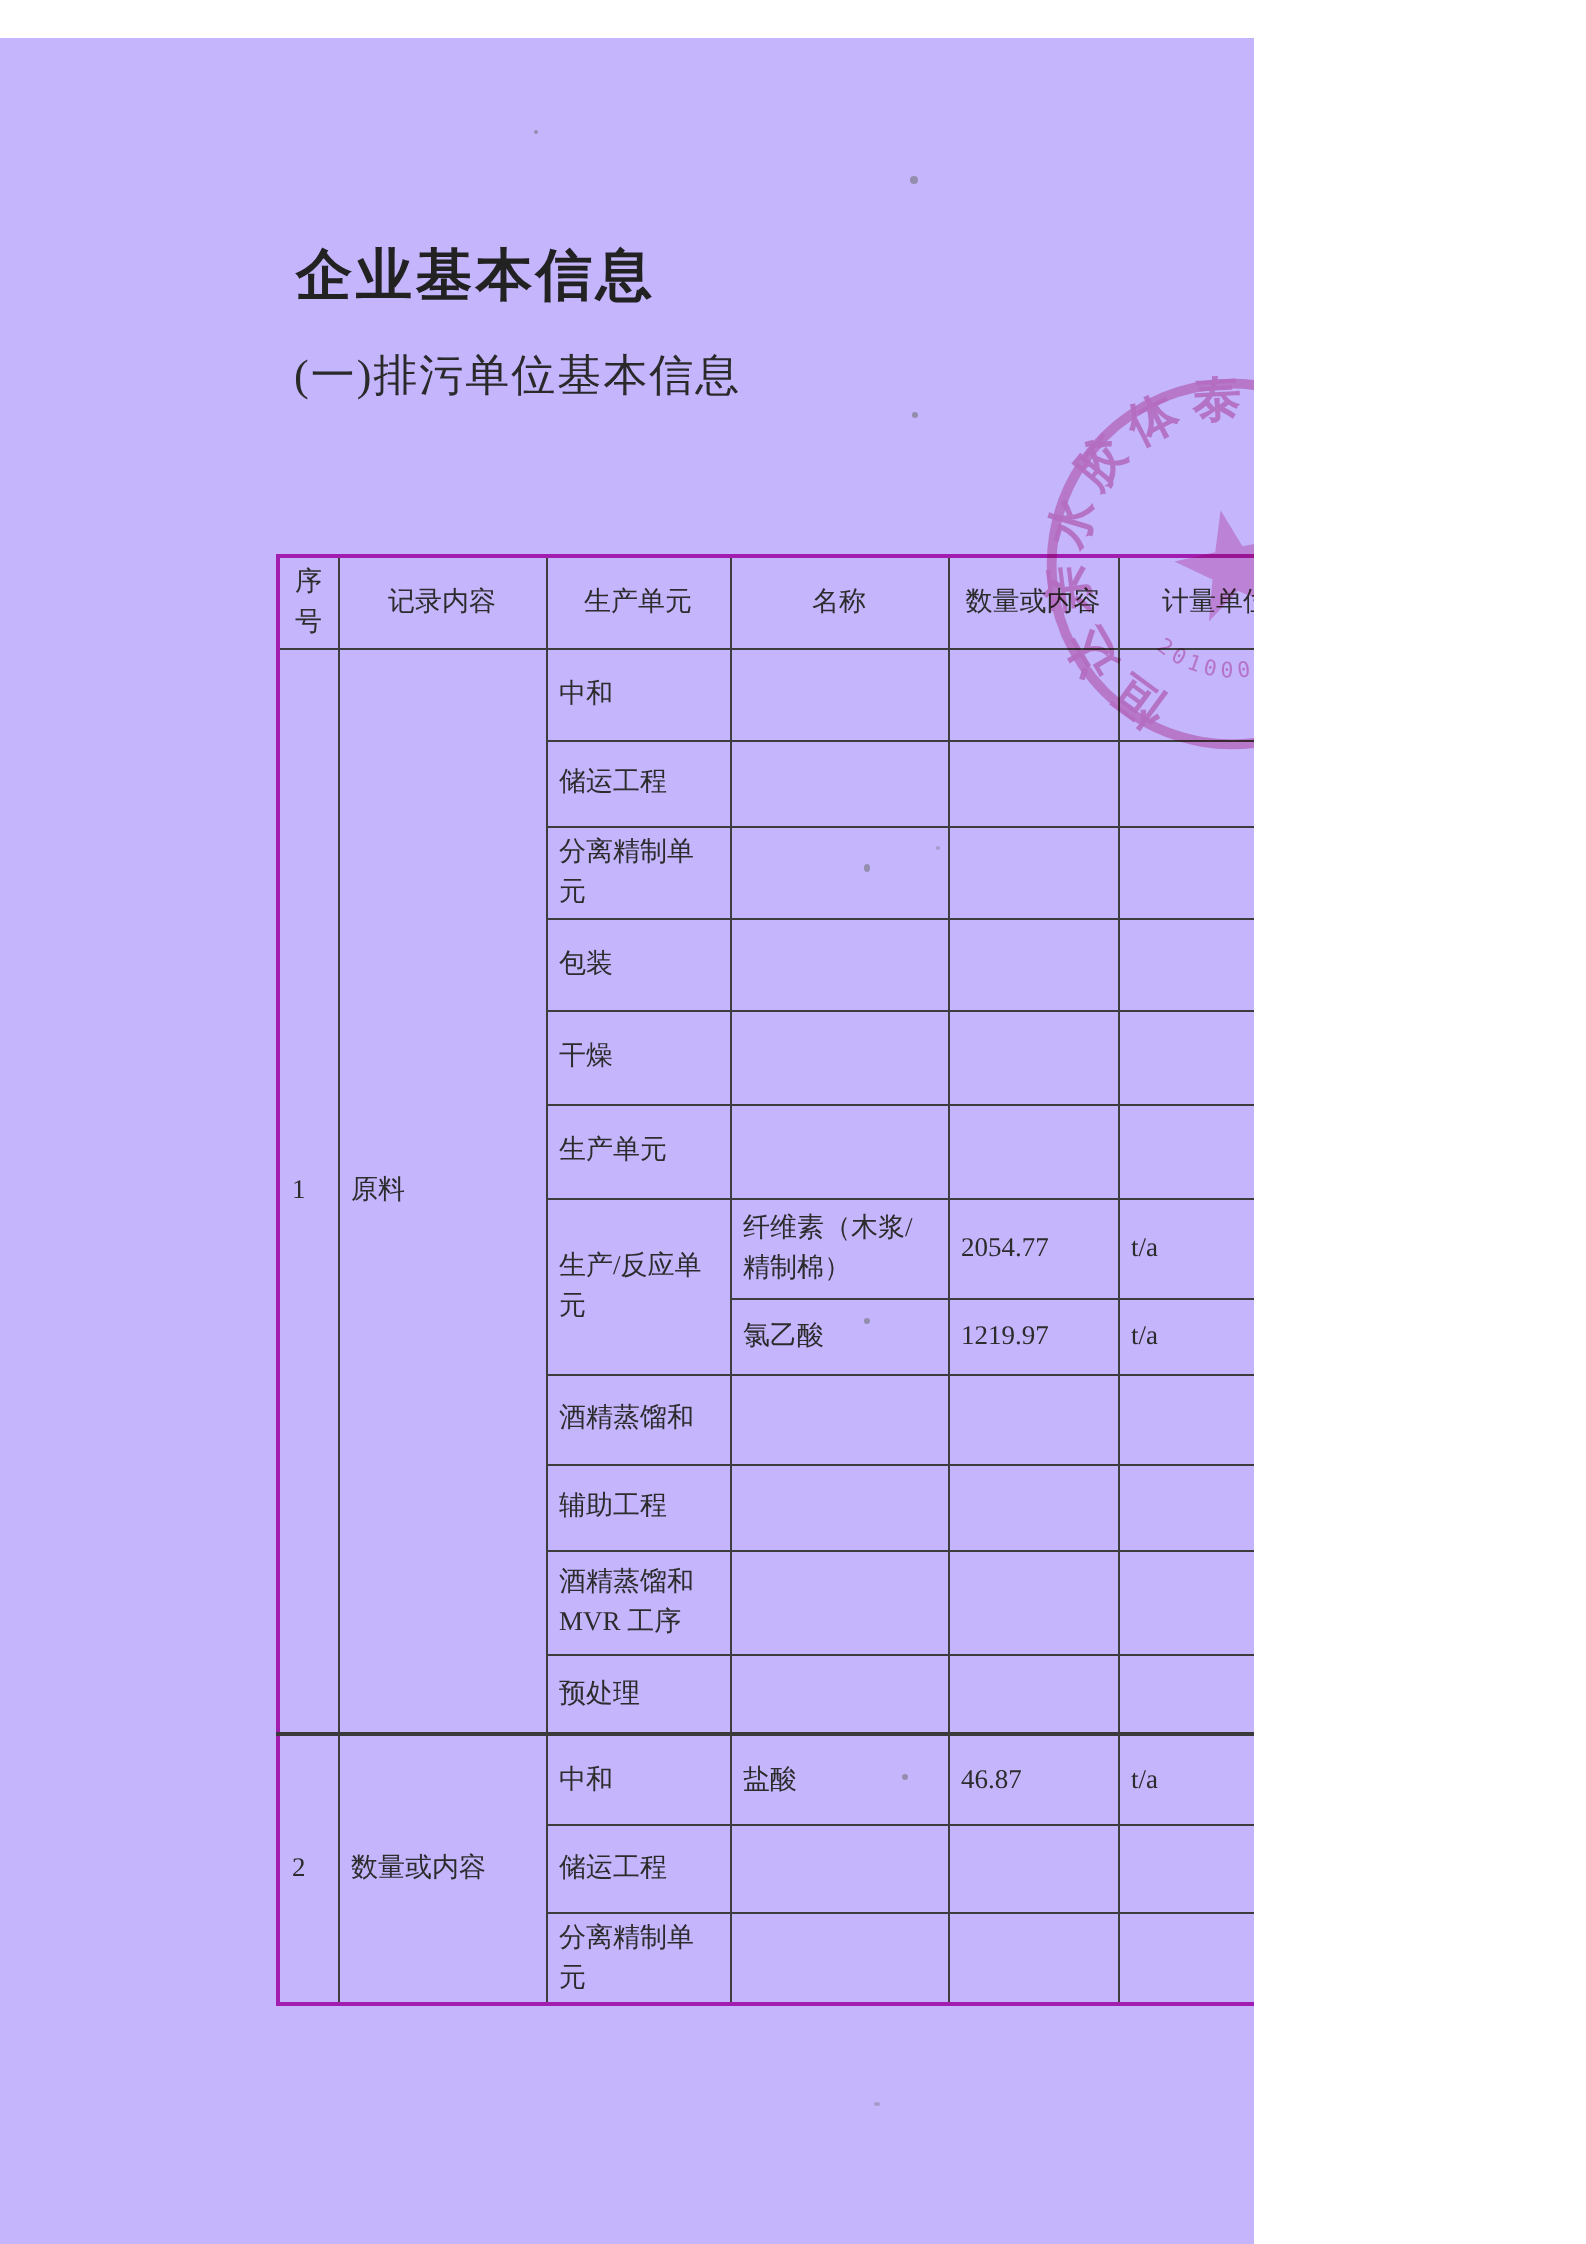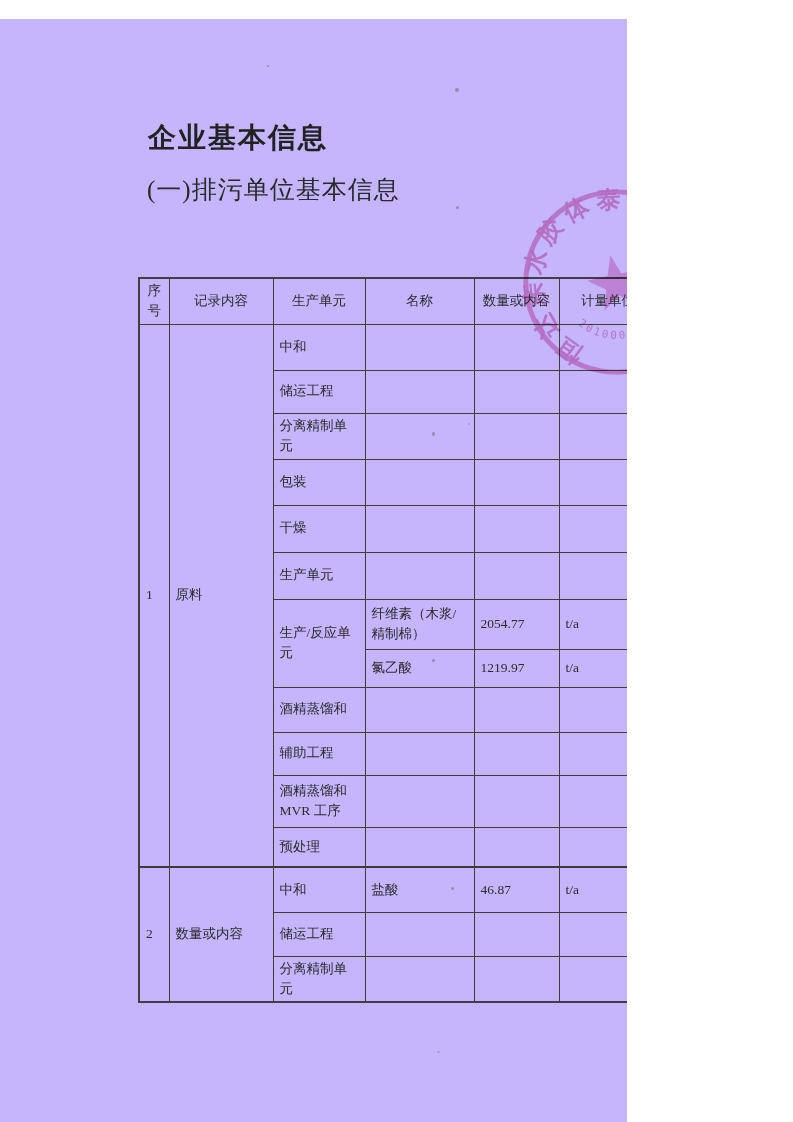--- a/index.html
+++ b/index.html
@@ -9,30 +9,30 @@
     font-family:"Liberation Serif","DejaVu Serif",serif;
     color:#2d2d2d;
     margin-top:19px;
   }
   .doc-title {
     position:absolute; left:148px; top:100px;
     font-size:28px; font-weight:bold; letter-spacing:2px; color:#222;
   }
   .doc-subtitle {
     position:absolute; left:147px; top:154px;
-    font-size:25px; letter-spacing:1px; color:#2a2a2a;
+    font-size:22px; letter-spacing:1px; color:#2a2a2a;
   }
   .table-caption {
     position:absolute; left:142px; top:217px;
     font-size:14.5px; letter-spacing:0.5px; color:#2e2e2e;
   }
   table.info {
     position:absolute; left:138px; top:258px; width:552px;
     border-collapse:collapse; table-layout:fixed;
-    border:2px solid #404040;
+    border:2px solid #a21caf;
   }
   table.info th, table.info td {
     border:1px solid #3d3d3d;
     font-size:13.5px; line-height:1.5;
     padding:2px 6px; vertical-align:middle;
     color:#2c2c2c; overflow:hidden;
   }
   table.info thead th { text-align:center; font-weight:normal; padding:2px 2px; }
   table.info td { text-align:left; }
   td.c-idx { text-align:center; padding:2px 1px; }

